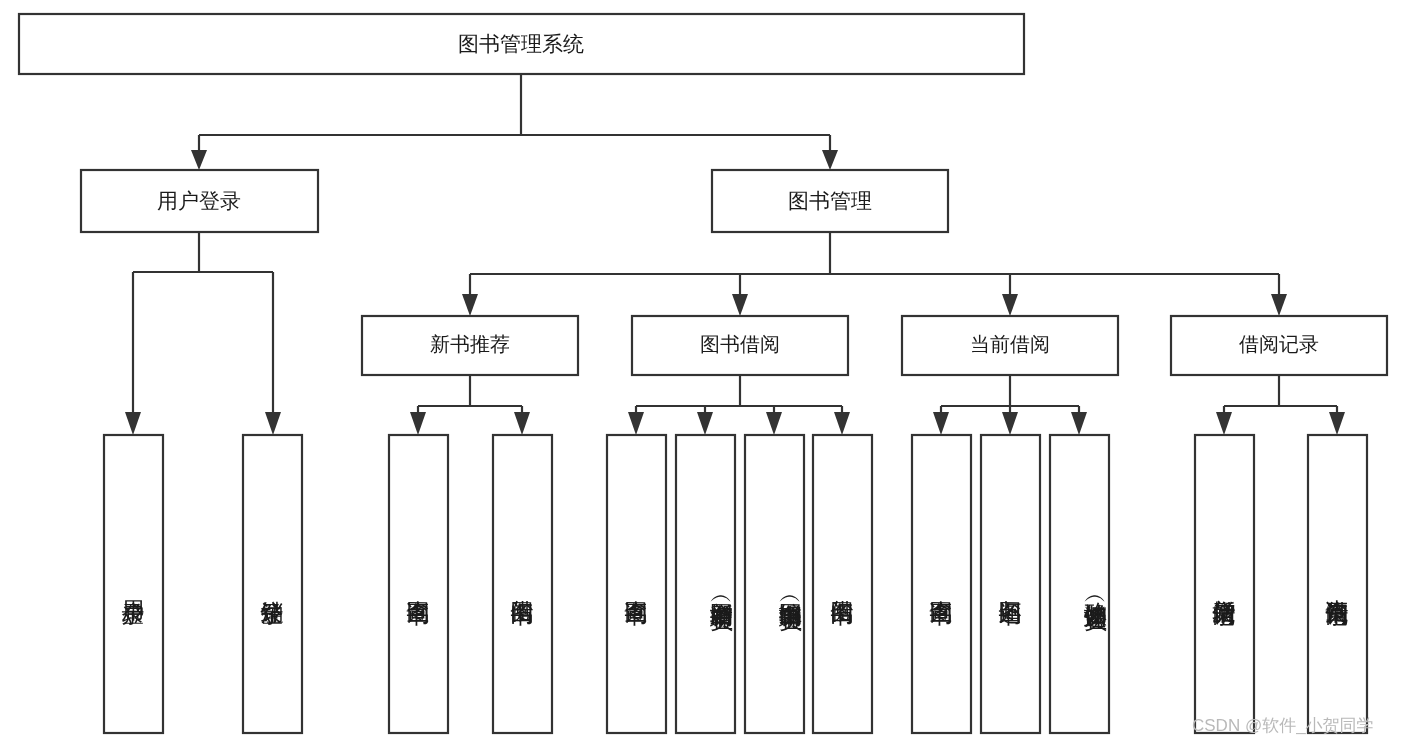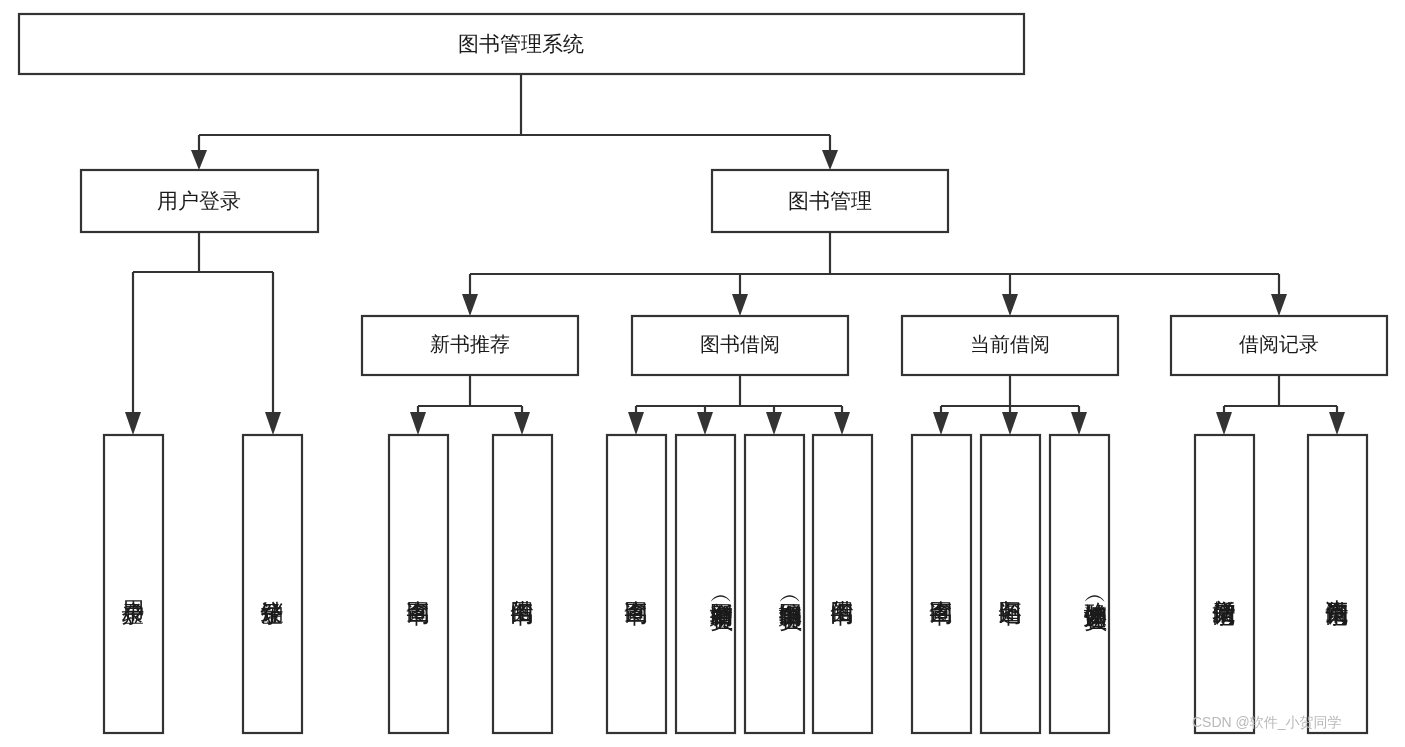--- a/index.html
+++ b/index.html
@@ -64,21 +64,21 @@
     white-space: nowrap;
     pointer-events: none;
   }
   .leaf-label-wrap.center-v {
     align-items: center;
   }
   .watermark {
     position: absolute;
     left: 1192px;
     top: 714px;
-    font-size: 14px;
+    font-size: 17px;
     color: #b9b9b9;
     font-family: "Liberation Sans", "DejaVu Sans", sans-serif;
     white-space: nowrap;
   }
 </style>
 </head>
 <body>
 
 <div id="diagram-root">
 

